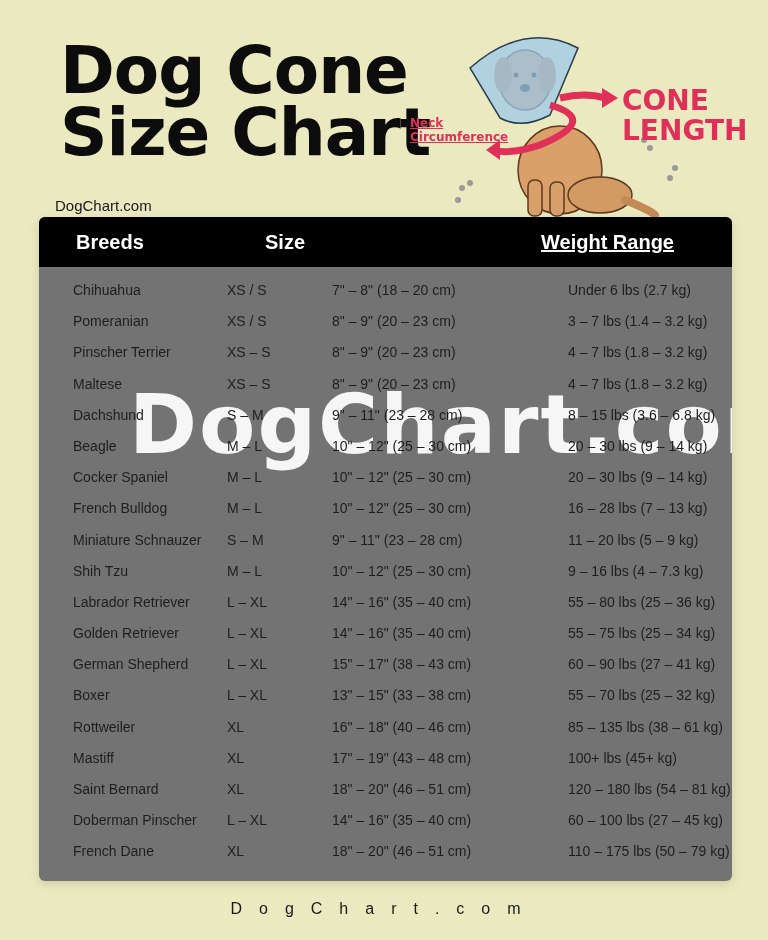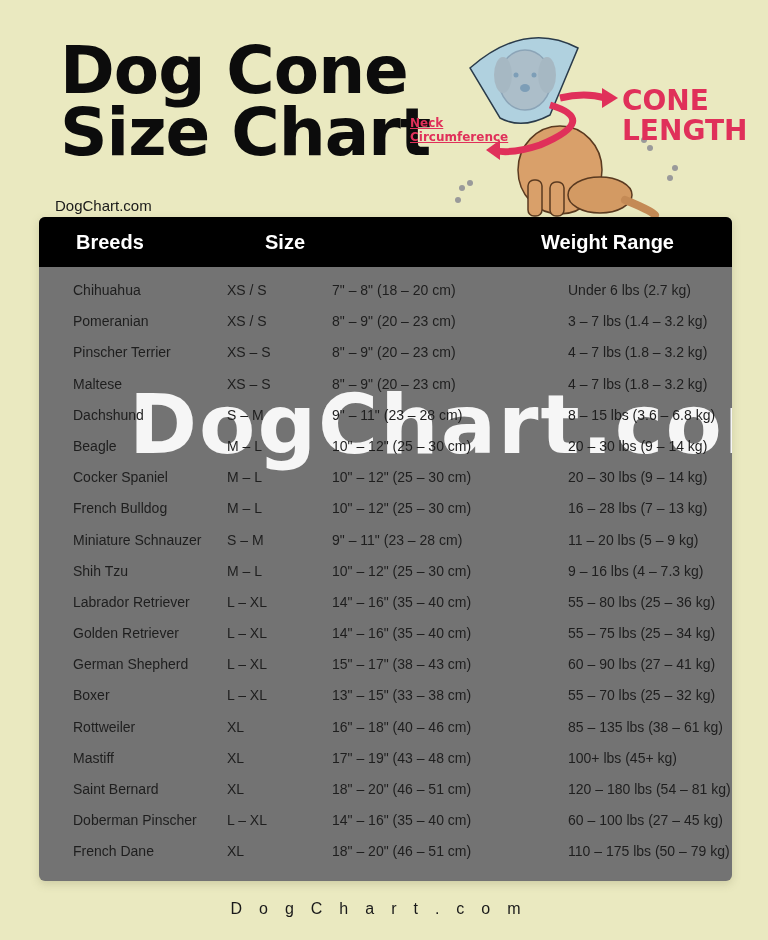--- a/index.html
+++ b/index.html
@@ -44,21 +44,21 @@
   .thead span { position: absolute; top: 14px; white-space: nowrap; }
   .watermark {
     position: absolute; left: 90px; top: 160px;
     font-family: "DejaVu Sans", sans-serif; font-weight: bold;
     font-size: 82px; color: #f6f6f6; letter-spacing: 2px; white-space: nowrap;
   }
   .rows { position: absolute; left: 0; top: 56px; width: 100%; }
   .row { position: relative; height: 31.2px; font-size: 14px; color: #1e1e1e; }
   .row span { position: absolute; top: 9px; white-space: nowrap; }
   .c1 { left: 34px; } .c2 { left: 188px; } .c3 { left: 293px; } .c4 { left: 529px; }
-  .h1 { left: 37px; } .h2 { left: 182px; margin-left: 44px; } .h3 { left: 265px; } .h4 { left: 502px; }
+  .h1 { left: 37px; } .h2 { left: 182px; margin-left: 44px; } .h3 { left: 265px; } .h4 { left: 502px; text-decoration: underline; }
   .footer {
     position: absolute; left: 0; top: 900px; width: 768px; text-align: center;
     font-size: 16px; letter-spacing: 17px; color: #1a1a1a;
   }
 </style>
 </head>
 <body>
 
 <div class="title">
   <div>Dog Cone</div>

